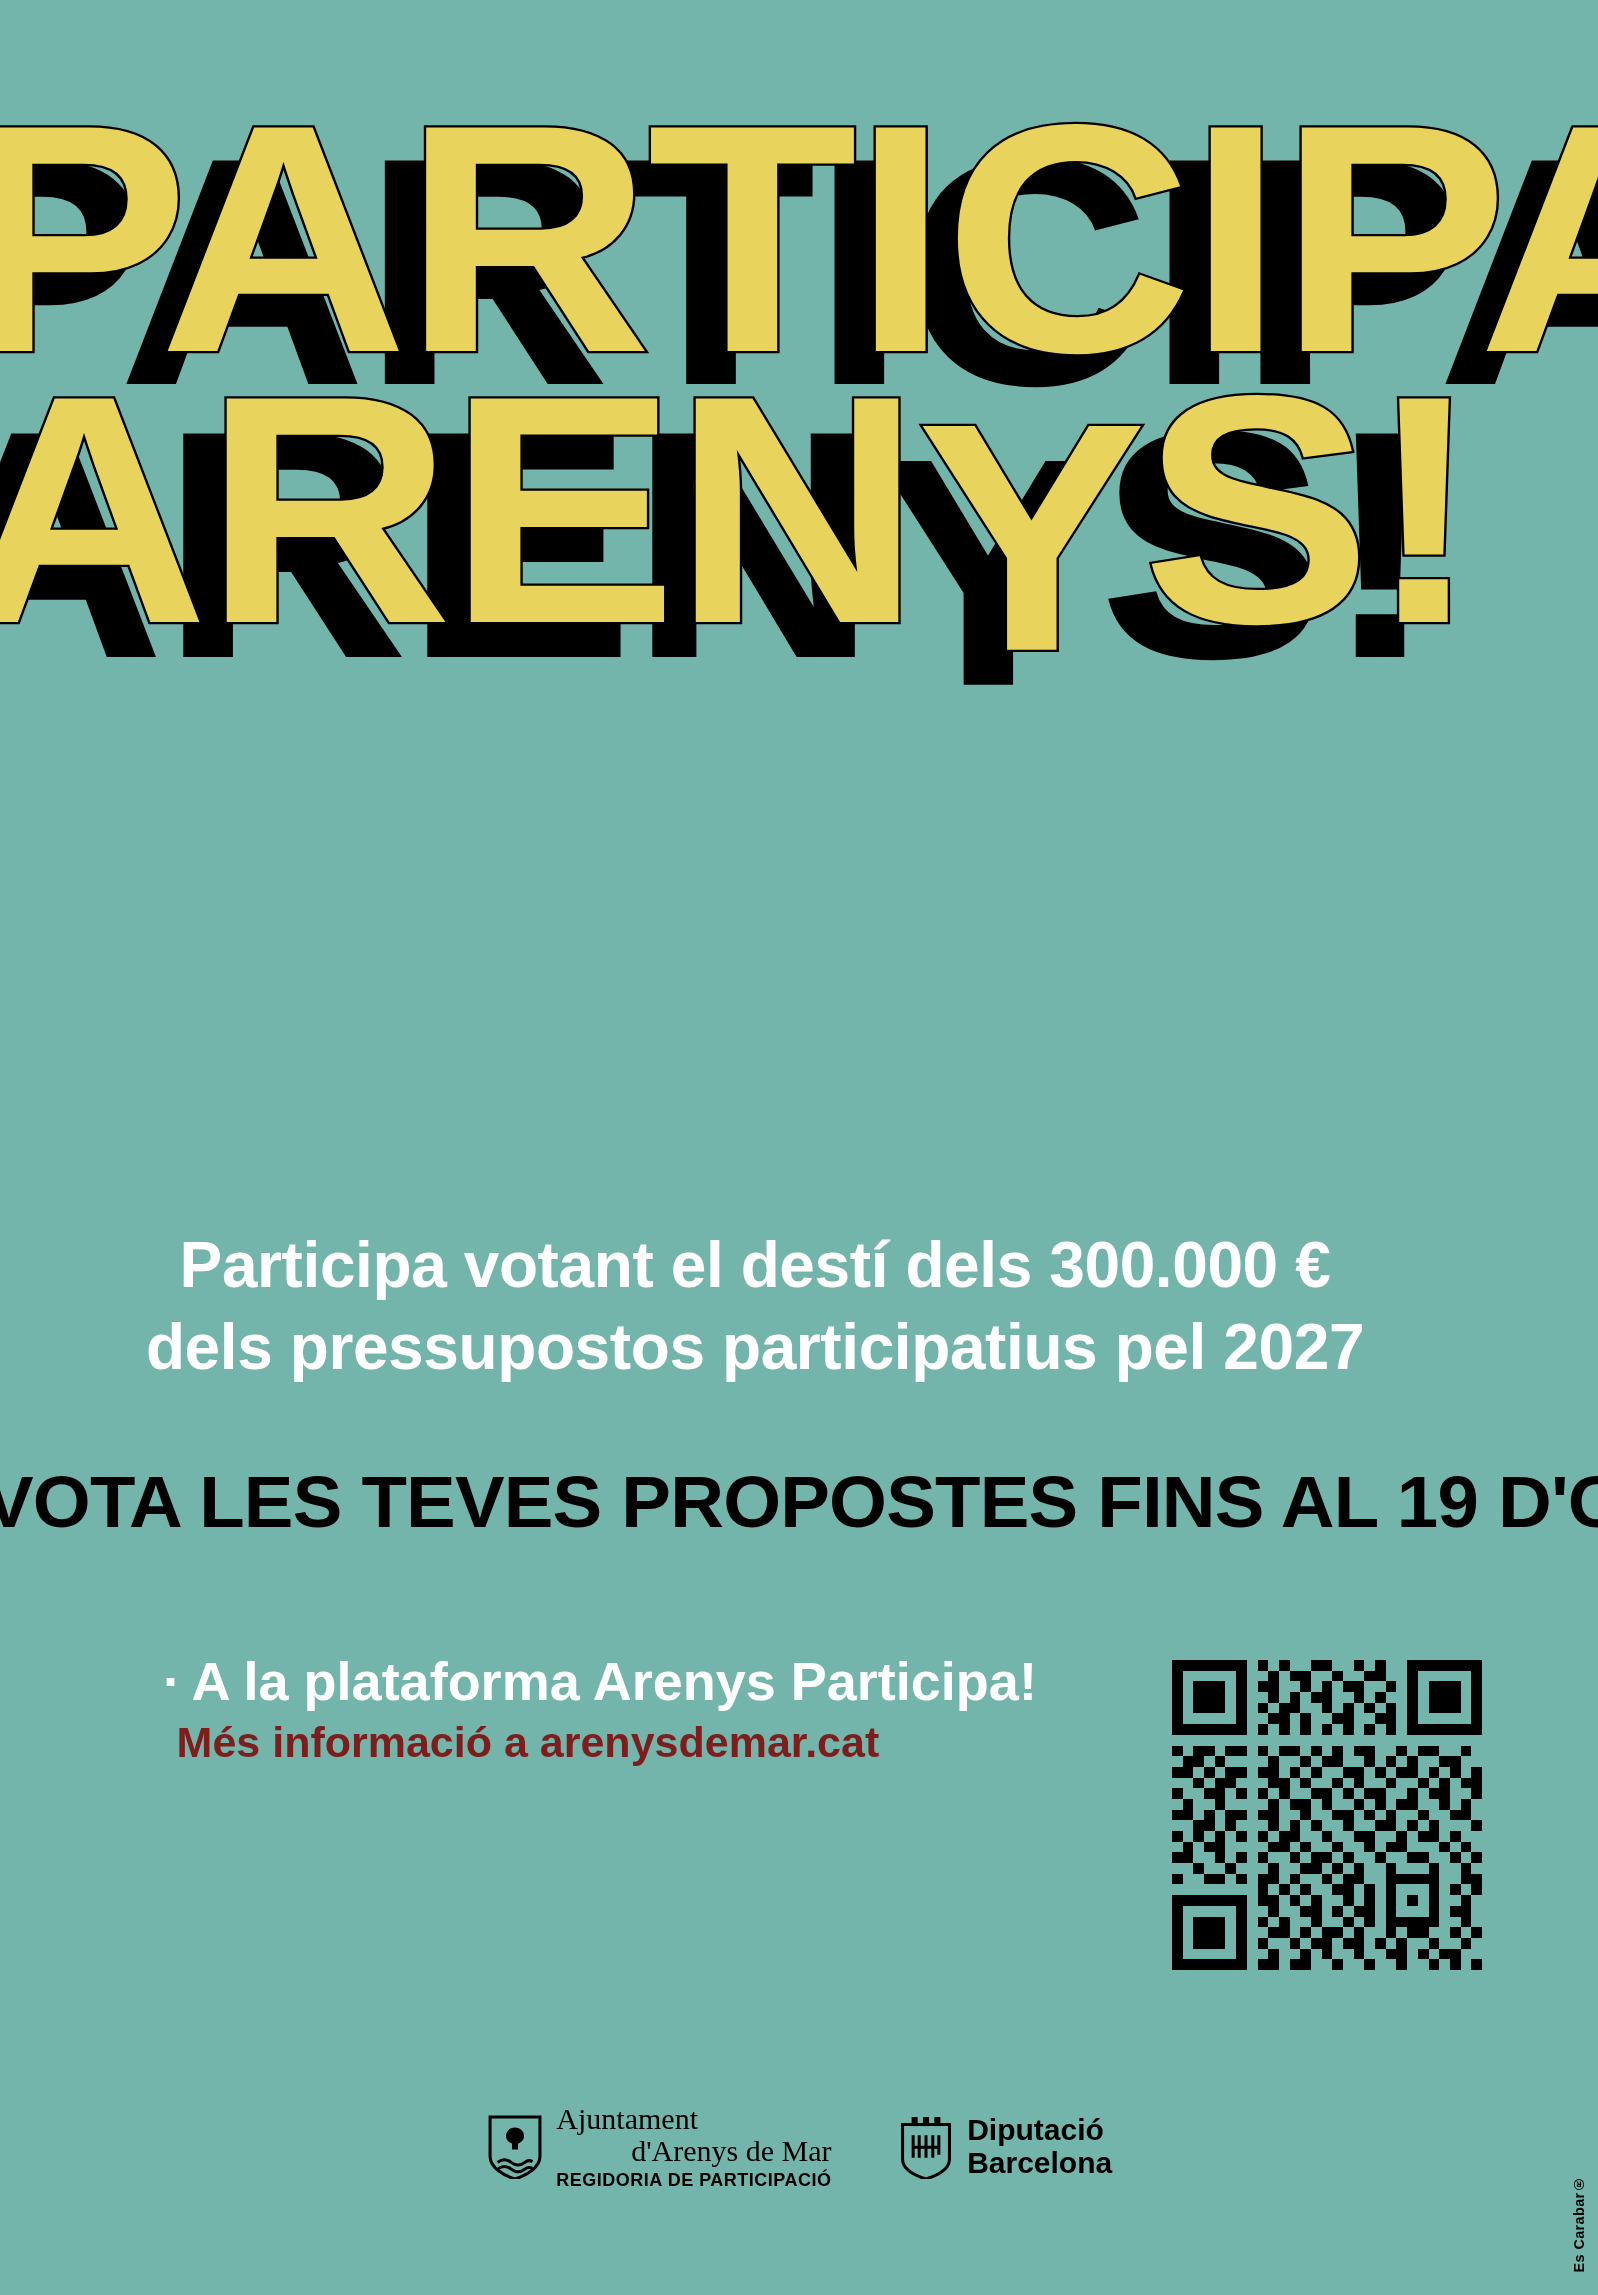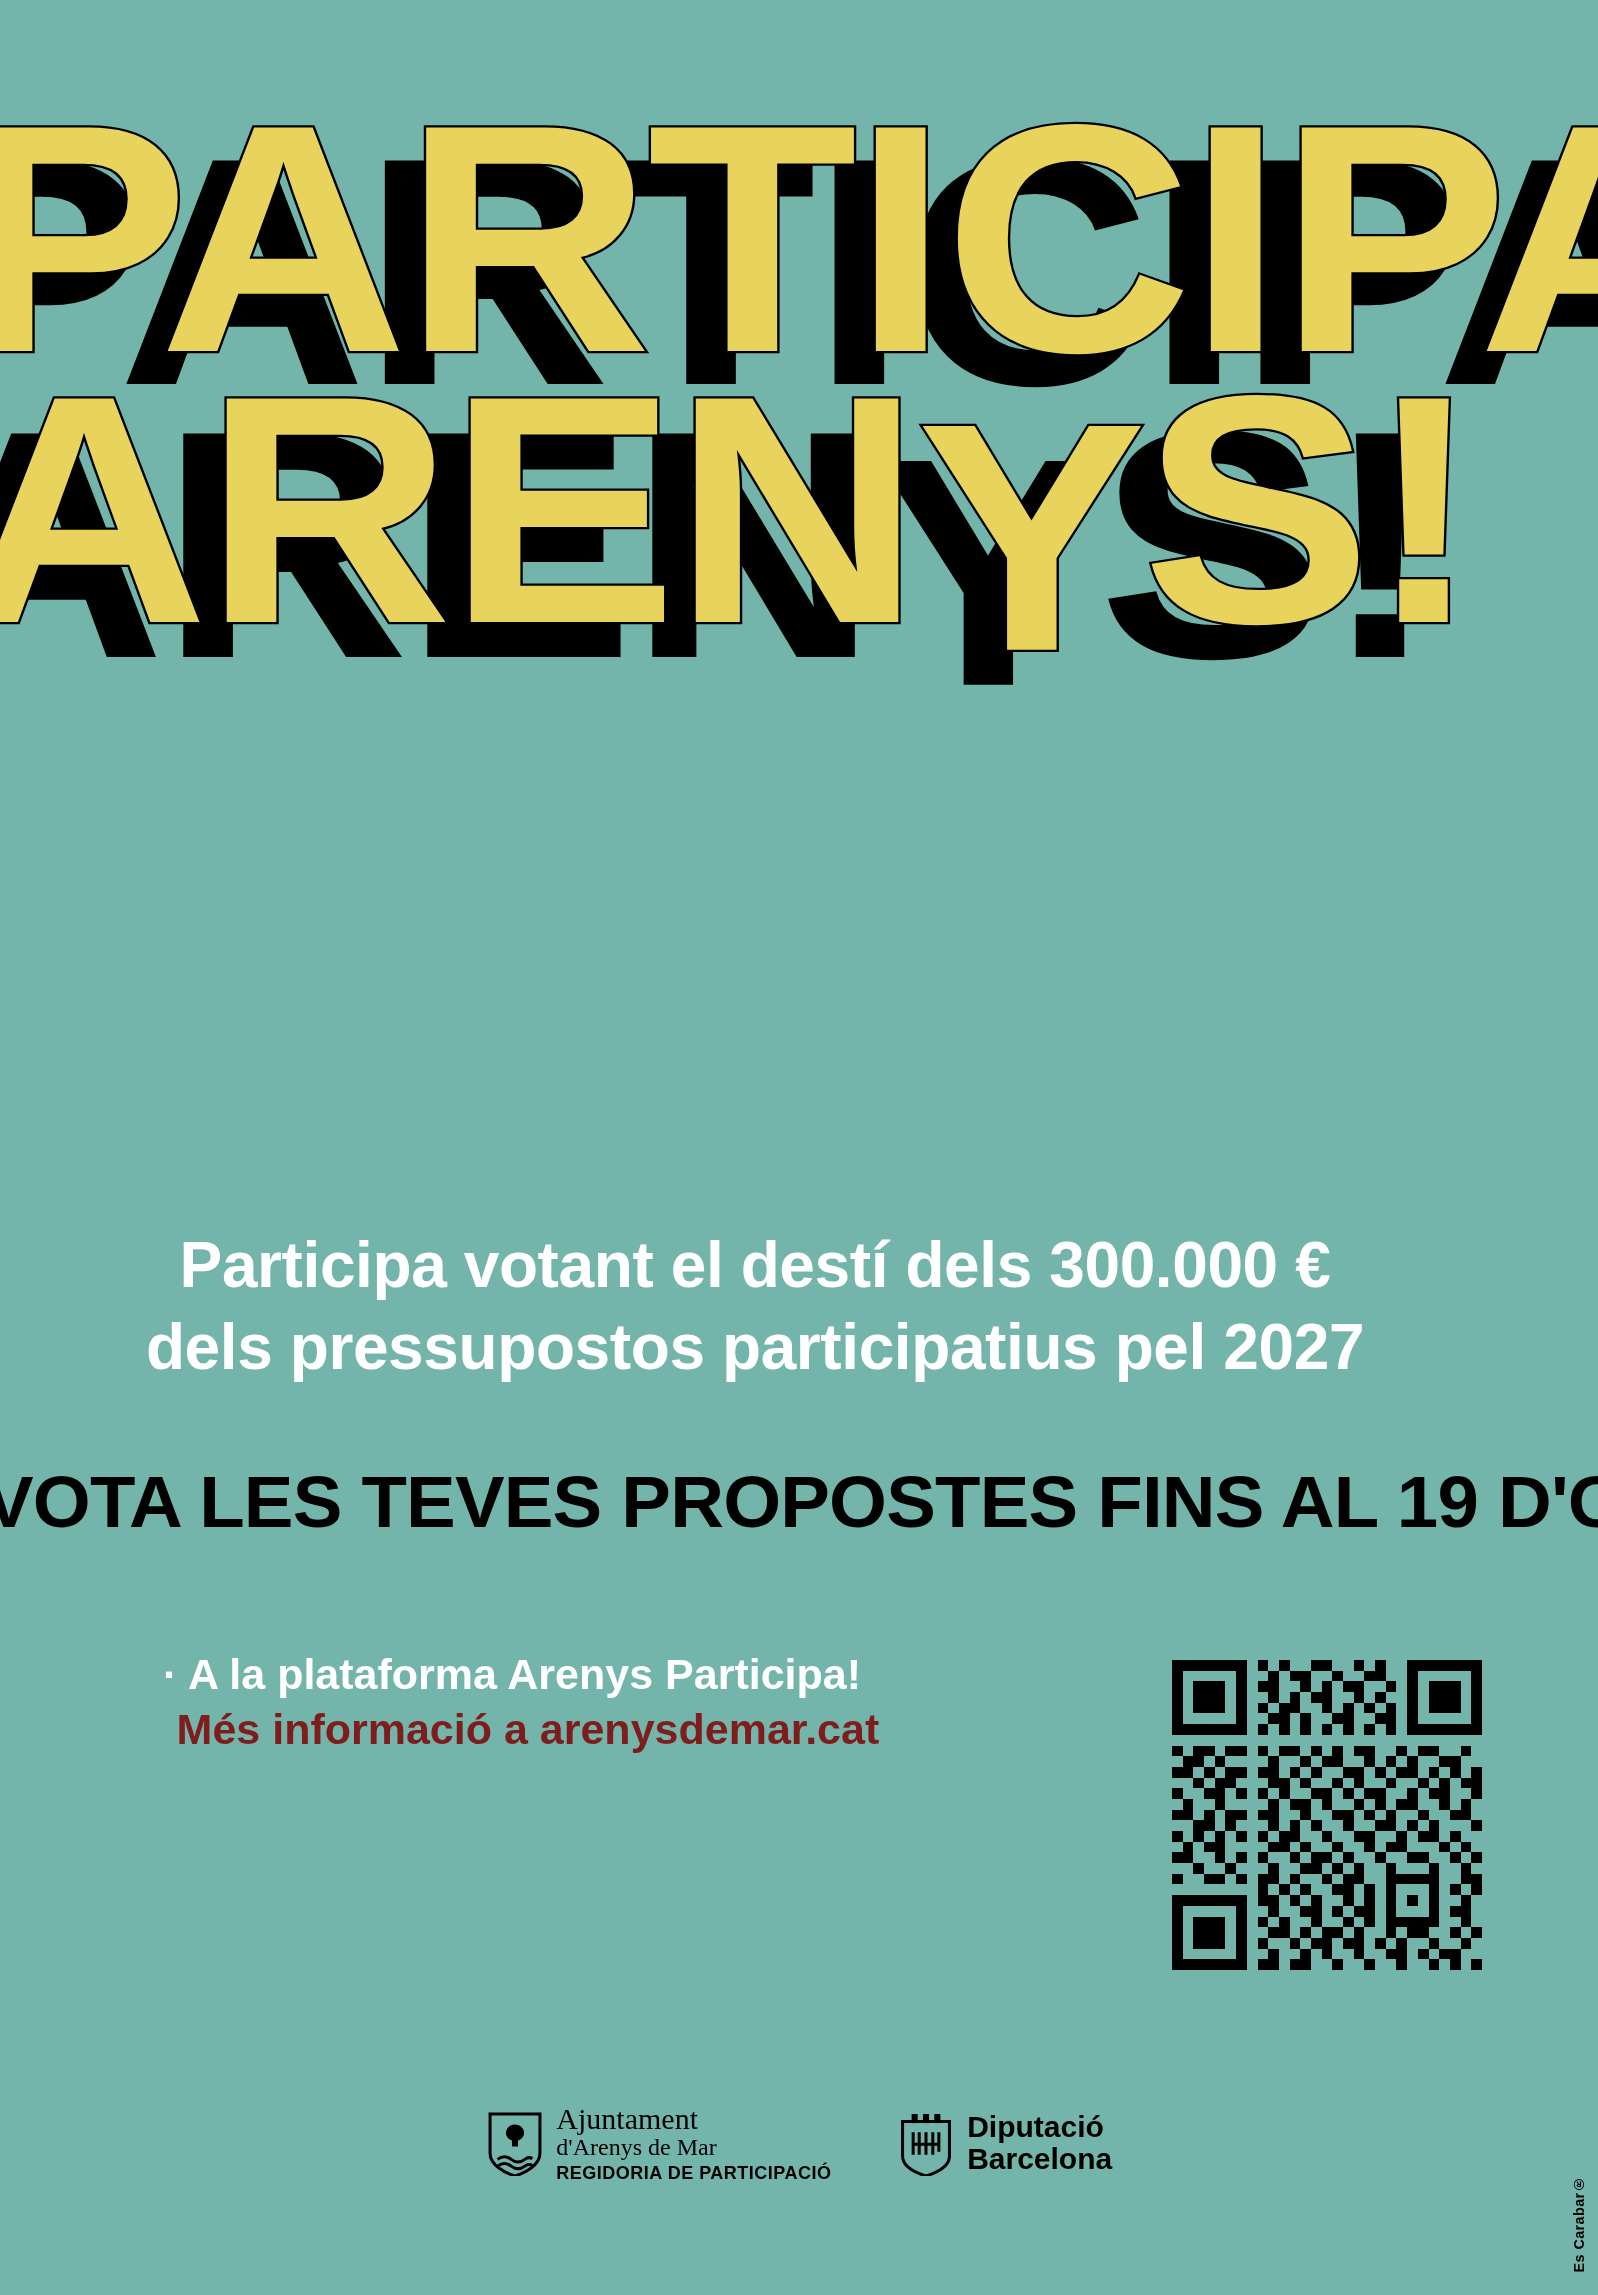--- a/index.html
+++ b/index.html
@@ -99,21 +99,21 @@
 
   
   .info {
     position: absolute;
     top: 1649px;
     left: 163px;
     width: 908px;
     color: #ffffff;
   }
   .bullet {
-    font-size: 43px;
+    font-size: 54px;
     font-weight: bold;
     line-height: 1.2;
     margin-bottom: 4.5px;
   }
   .bullet .dot {
     display: inline-block;
     margin-right: 10.6px;
   }
   .url {
     color: #000;
@@ -166,22 +166,23 @@
   .logo-text {
     line-height: 1.08;
   }
   .logo-text .l1 {
     font-family: "Liberation Serif", serif;
     font-size: 30px;
     font-weight: normal;
   }
   .logo-text .l2 {
     font-family: "Liberation Serif", serif;
-    font-size: 24px;
+    font-size: 30px;
     font-weight: normal;
+    text-align: right;
   }
   .logo-text .l3 {
     font-size: 18px;
     font-weight: bold;
     letter-spacing: 0.5px;
     margin-top: 3px;
   }
   .logo-text .d1, .logo-text .d2 {
     font-size: 30px;
     font-weight: bold;

